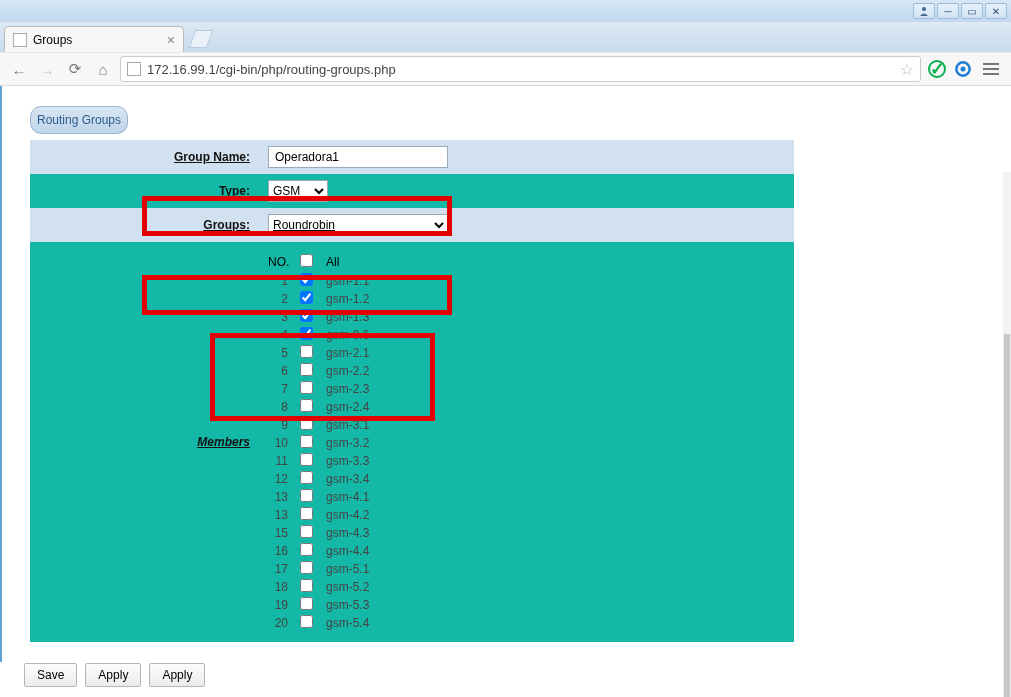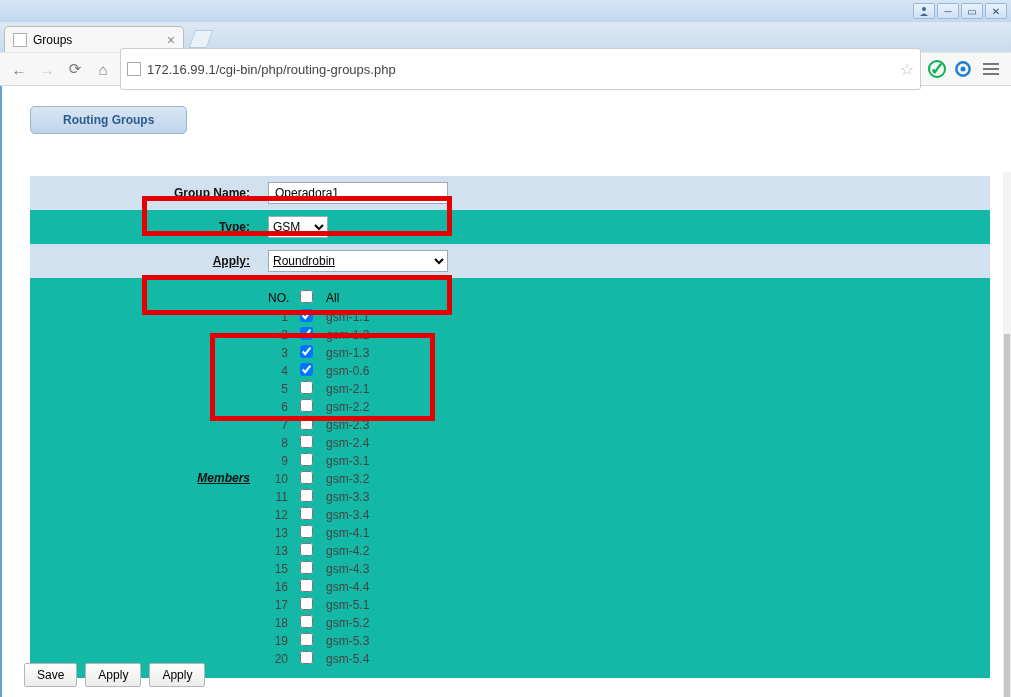--- a/index.html
+++ b/index.html
@@ -11,36 +11,36 @@
 
   .tabstrip { height: 30px; background: linear-gradient(#dce9f5,#c9dbed); display:flex; align-items:flex-end; padding-left:4px; }
   .tab { background:#f7f7f7; border:1px solid #bbb; border-bottom:none; border-top-left-radius:5px; border-top-right-radius:5px; height:26px; min-width:180px; display:flex; align-items:center; padding:0 8px; gap:6px; }
   .tab .page-icon { width:14px; height:14px; border:1px solid #aaa; background:#fff; }
   .tab-close { margin-left:auto; color:#888; font-size:14px; cursor:pointer; }
   .new-tab { width:18px; height:18px; background:#eaf1f9; border:1px solid #b7cbe0; margin:0 0 4px 8px; transform:skewX(-20deg); }
 
   .toolbar { height:34px; background:#f7f7f7; border-top:1px solid #e6e6e6; border-bottom:1px solid #d9d9d9; display:flex; align-items:center; padding:0 8px; gap:6px; }
   .nav-icon { width:22px; height:22px; display:flex; align-items:center; justify-content:center; color:#777; font-size:15px; }
   .nav-icon.disabled { color:#c9c9c9; }
-  .url-bar { flex:1; height:42px; border:1px solid #ccc; border-radius:3px; background:#fff; display:flex; align-items:center; padding:0 6px; gap:6px; }
+  .url-bar { flex:1; height:26px; border:1px solid #ccc; border-radius:3px; background:#fff; display:flex; align-items:center; padding:0 6px; gap:6px; }
   .url-icon { width:14px; height:14px; border:1px solid #aaa; background:#fff; }
   .url-text { flex:1; color:#444; font-size:13px; }
   .star-icon { color:#bbb; font-size:16px; cursor:pointer; }
   .ext-icon { width:20px; height:20px; display:flex; align-items:center; justify-content:center; }
   .ext-green { color:#08b14c; font-size:18px; font-weight:bold; border:2px solid #08b14c; border-radius:50%; width:18px; height:18px; line-height:14px; }
   .ext-blue svg { width:20px; height:20px; }
   .menu-icon { display:flex; flex-direction:column; gap:3px; padding:4px; }
   .menu-icon span { width:16px; height:2px; background:#777; }
 
   
   .page { position:relative; padding:20px 20px 20px 28px; border-left:2px solid #5fa4d4; margin-left:0; }
 
-  .tab-header { display:inline-block; padding:6px 32px; background:linear-gradient(#d9e6f3,#bfd4ea); border:1px solid #96b6d4; color:#2b5c8e; font-weight:bold; font-size:12px; border-radius:5px; margin-bottom:6px; }
-
-  .form-table { width:960px; border-collapse:collapse;margin-top:36px; }
+  .tab-header { display:inline-block; padding:6px 6px; background:linear-gradient(#d9e6f3,#bfd4ea); border:1px solid #96b6d4; color:#2b5c8e; font-weight:normal; font-size:12px; border-radius:11px; margin-bottom:6px; }
+
+  .form-table { width:764px; border-collapse:collapse; }
   .form-table tr.row-a td { background:#d1e1ef; }
   .form-table tr.row-b td { background:#14b8a6; }
   .form-table td.label { width:230px; text-align:right; font-weight:bold; padding:8px 10px 8px 6px; text-decoration:underline; color:#111; }
   .form-table td.value { padding:6px 8px; }
 
   input[type=text].field { height:22px; border:1px solid #9ab; padding:2px 6px; font-size:12px; width:180px; background:#fff; }
   select.field { height:22px; border:1px solid #9ab; font-size:12px; background:#fff;text-decoration:underline; }
   select.type-field { width:60px; }
   select.policy-field { width:180px; }
   .members-list { padding:4px 0; }
@@ -123,21 +123,21 @@
     </tr>
     <tr class="row-b">
       <td class="label">Type:</td>
       <td class="value">
         <select class="field type-field">
           <option>GSM</option>
         </select>
       </td>
     </tr>
     <tr class="row-a">
-      <td class="label">Apply:</td>
+      <td class="label">Groups:</td>
       <td class="value">
         <select class="field policy-field">
           <option>Roundrobin</option>
         </select>
       </td>
     </tr>
     <tr class="row-b">
       <td class="label" style="vertical-align:middle;font-style:italic;">Members</td>
       <td class="value">
         <div class="members-list">

